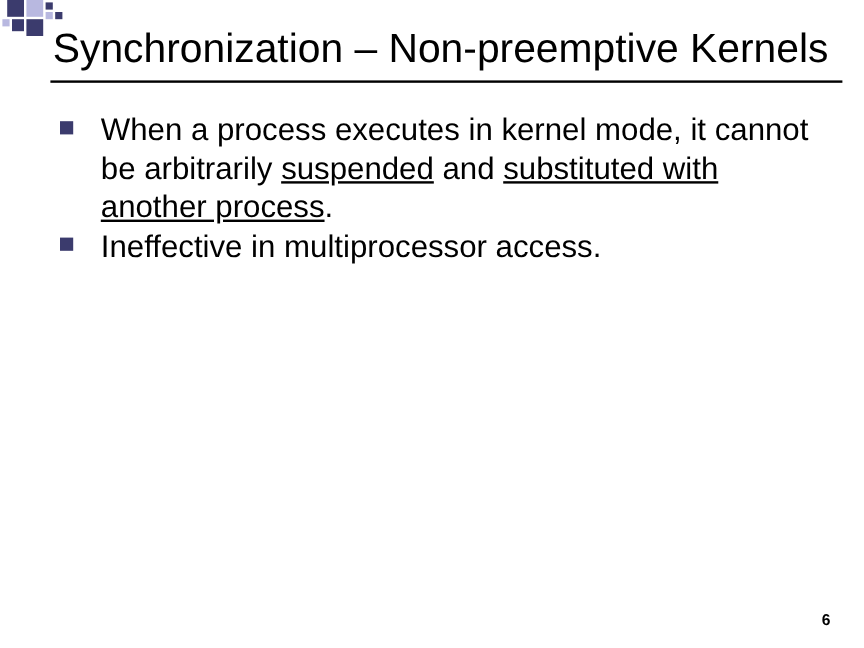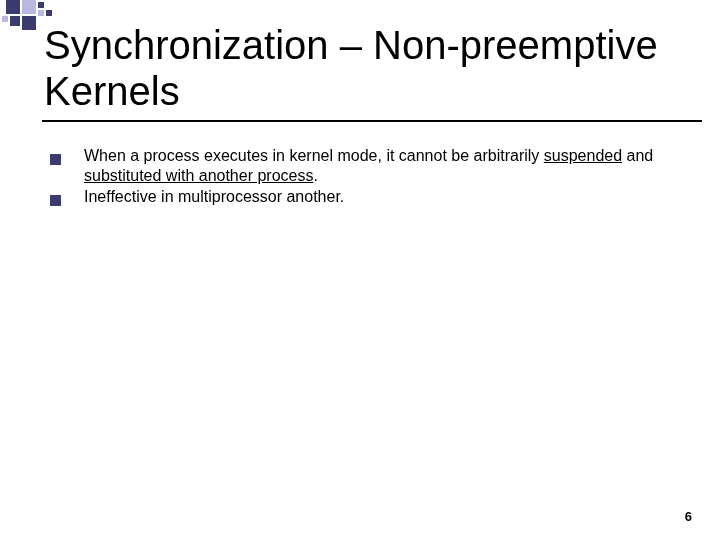--- a/index.html
+++ b/index.html
@@ -19,41 +19,41 @@
   }
   .sq { position: absolute; }
   .slide {
     position: absolute;
     top: 22px;
     left: 44px;
     right: 28px;
     bottom: 10px;
   }
   .title {
-    font-size: 40px;
+    font-size: 34px;
     font-weight: 400;
     color: #000;
     line-height: 1.15;
     margin-bottom: 6px;
   }
   .rule {
     border: none;
     border-top: 2px solid #000;
     margin-bottom: 24px;
     margin-left: -2px;
     margin-right: -10px;
   }
   .bullets {
     list-style: none;
     padding-left: 6px;
   }
   .bullets li {
     position: relative;
     padding-left: 34px;
-    font-size: 16px;
+    font-size: 26px;
     line-height: 1.22;
     color: #000;
     margin-bottom: 2px;
   }
   .bullets li::before {
     content: "";
     position: absolute;
     left: 0;
     top: 8px;
     width: 11px;
@@ -85,18 +85,18 @@
 </div>
 
 <div class="slide">
   <h1 class="title">Synchronization – Non-preemptive Kernels</h1>
   <hr class="rule">
   <ul class="bullets">
     <li>
       <span>When a process executes in kernel mode, it cannot be arbitrarily </span><span class="u">suspended</span><span> and </span><span class="u">substituted with another process</span><span>.</span>
     </li>
     <li>
-      <span>Ineffective in multiprocessor another.</span><span class="u"></span><span></span><span class="u"></span><span></span>
+      <span>Ineffective in multiprocessor access.</span><span class="u"></span><span></span><span class="u"></span><span></span>
     </li>
   </ul>
 </div>
 
 <div class="pagenum">6</div>
 
 </body></html>

